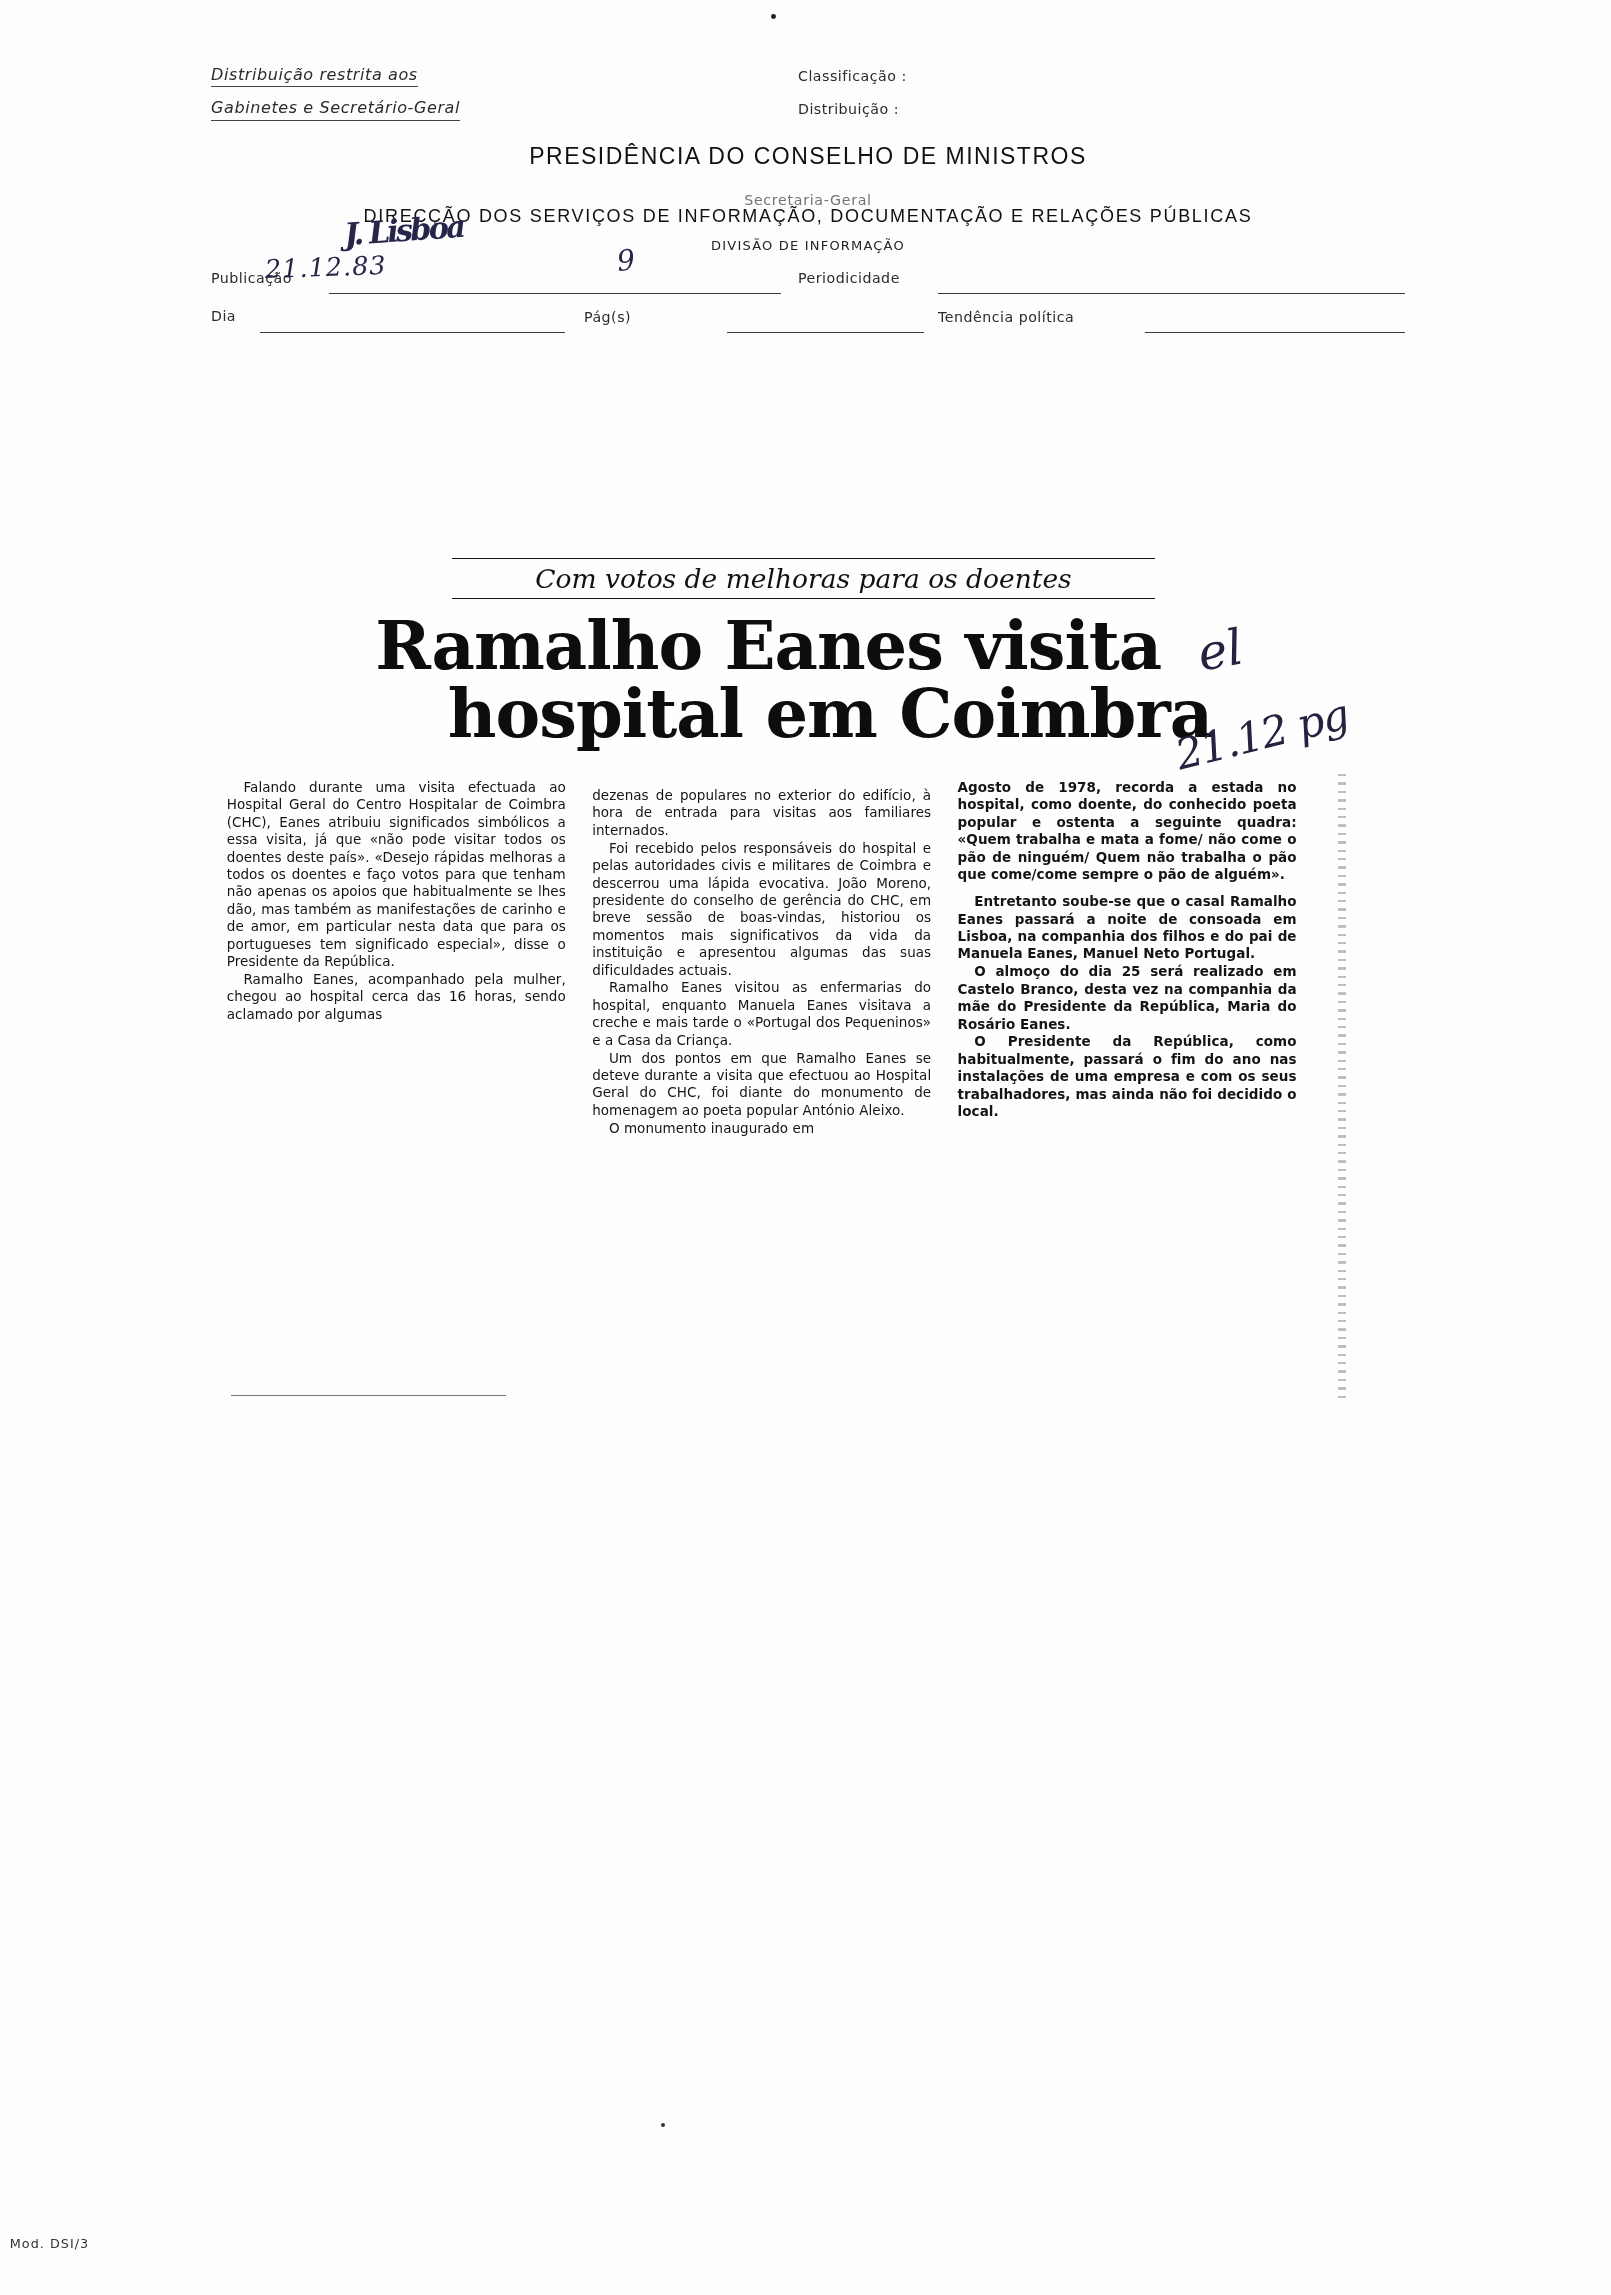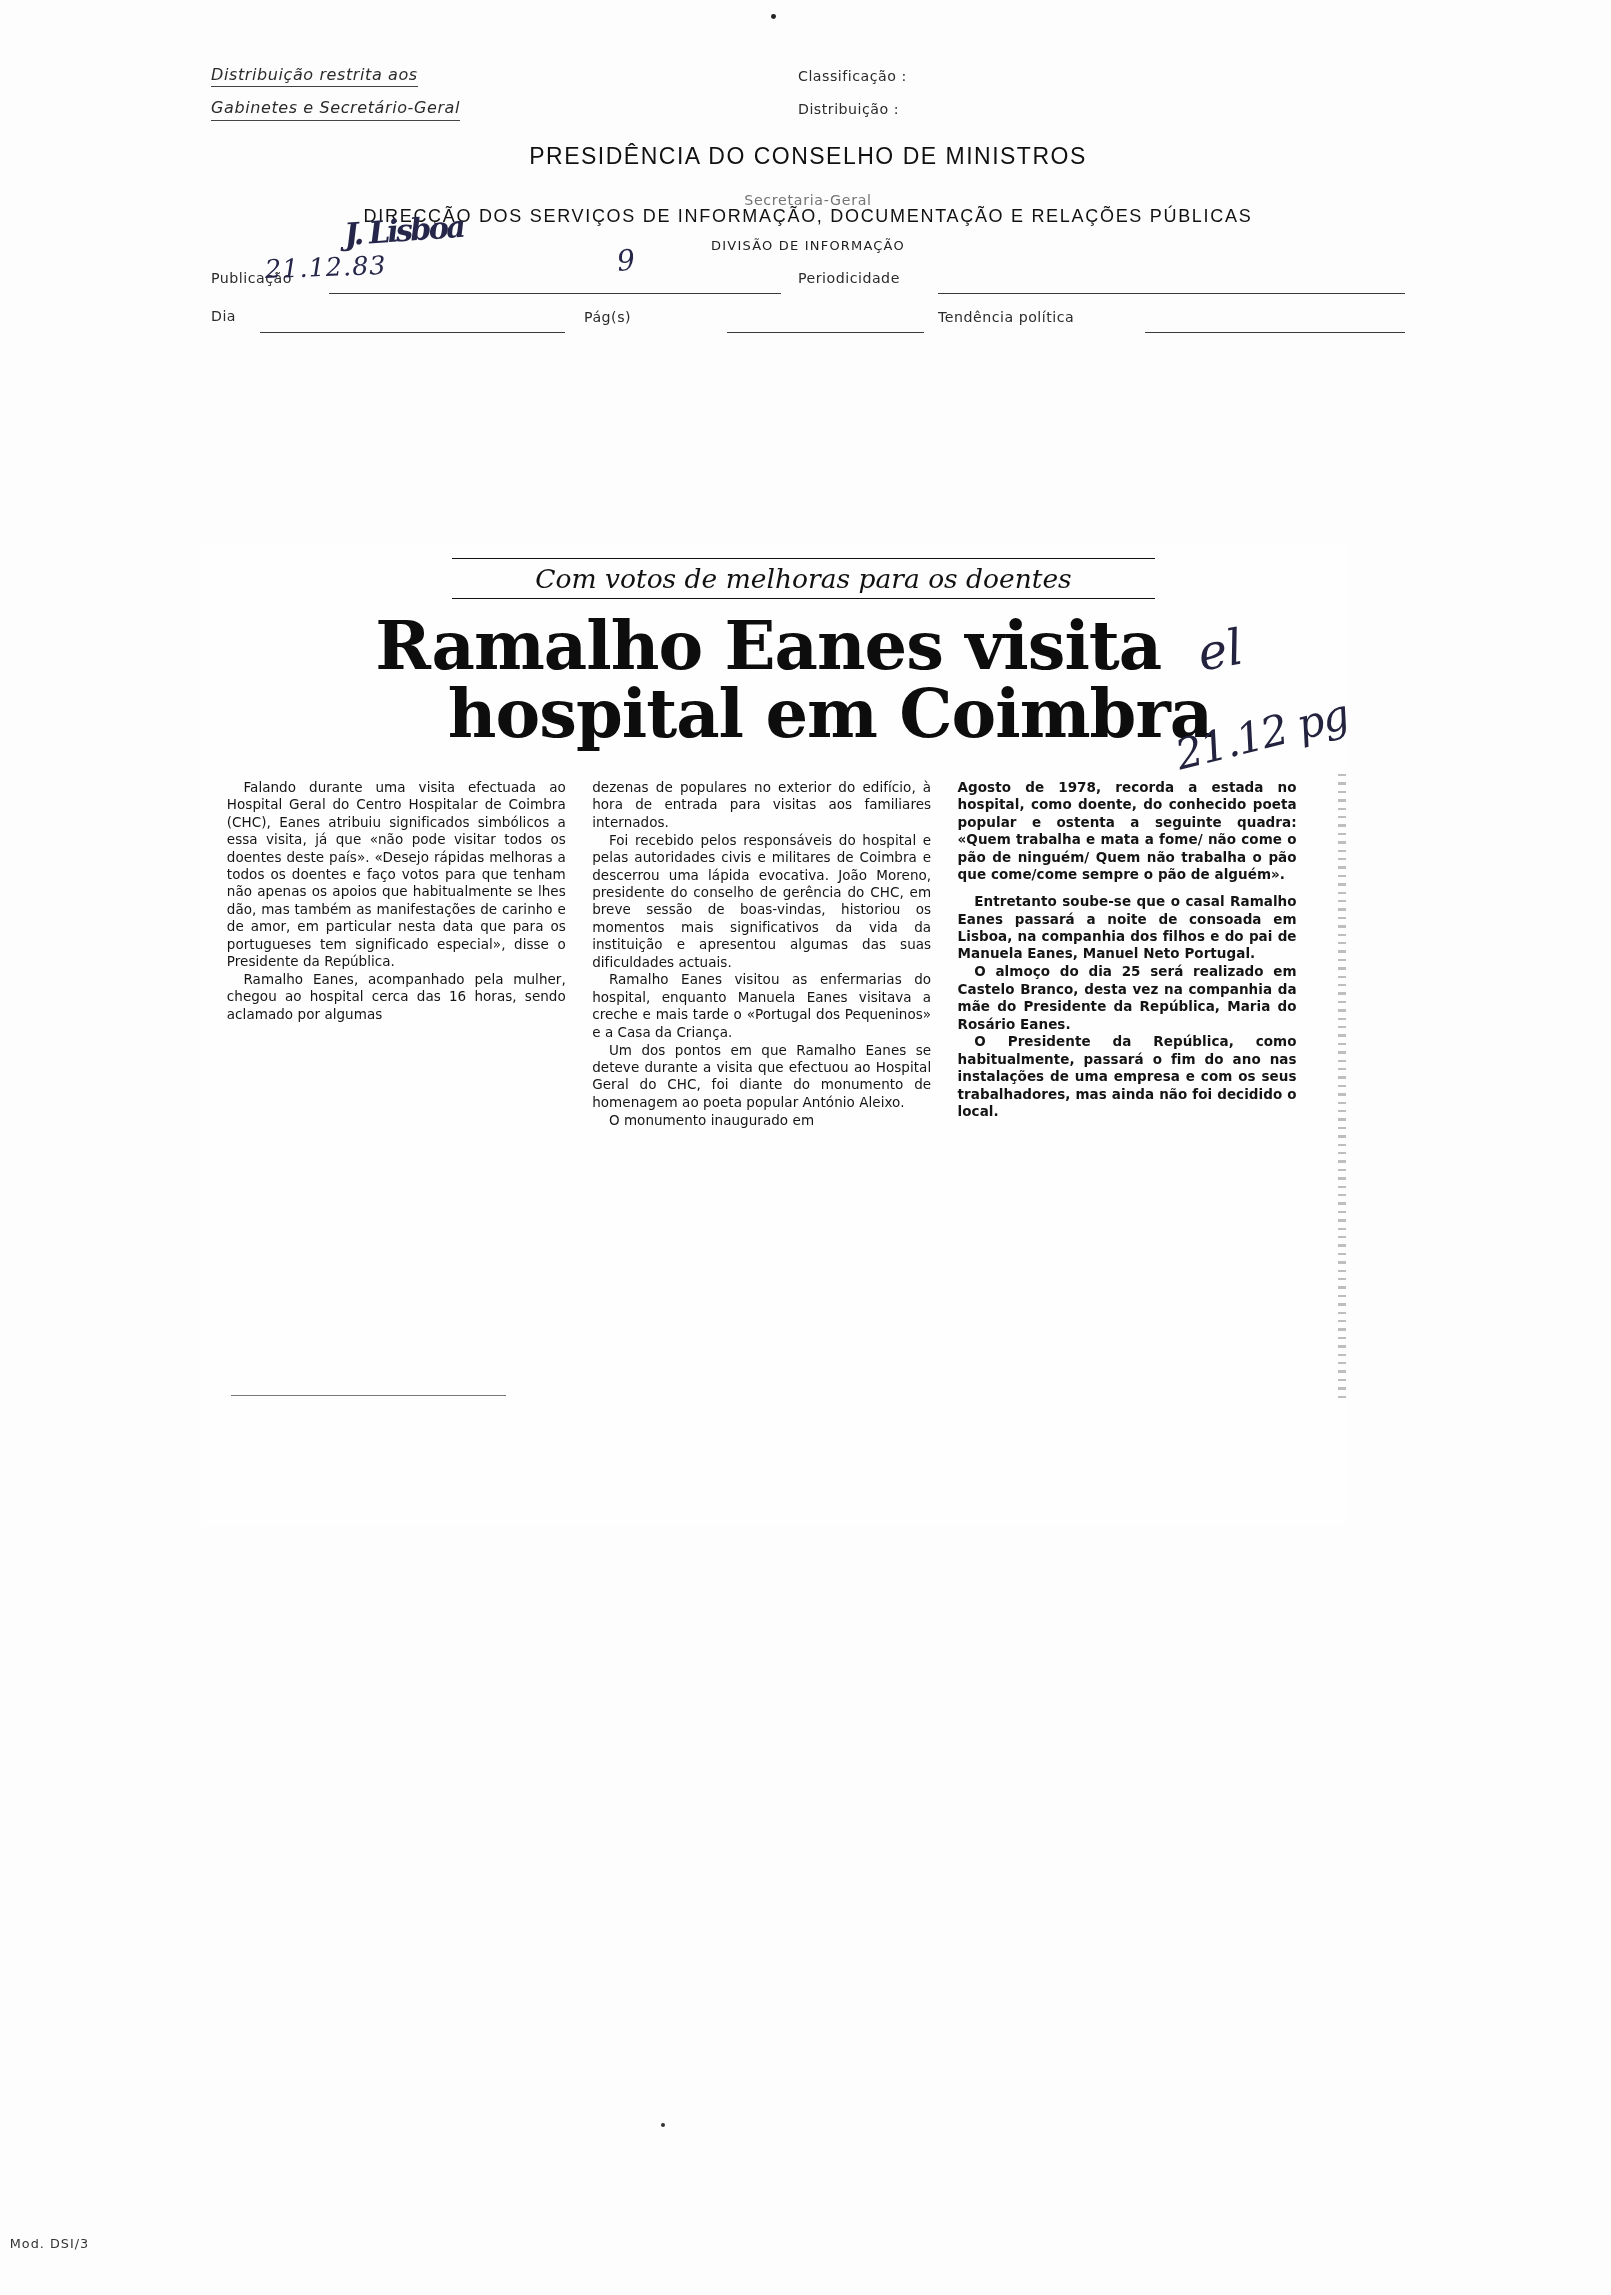--- a/index.html
+++ b/index.html
@@ -239,21 +239,21 @@
     width: 339px;
     padding: 0 8.8px;
     font-family: "DejaVu Sans", sans-serif;
     font-size: 13.5px;
     line-height: 1.29;
     text-align: justify;
     color: #141414;
     letter-spacing: 0.05px;
   }
   .col.c1 { margin-left: 17px; }
-  .col.c2 { margin-left: 8.8px; }
+  .col.c2 { margin-left: 8.8px; margin-top: 8px; }
   .col.c3 { margin-left: 8.8px; font-weight: 600; }
   .col p { margin: 0 0 0.5px 0; text-indent: 16.7px; }
   .col p.no-indent { text-indent: 0; }
   .col p.gap { margin-top: 9.8px; }
 
   .col-rule-end {
     position: absolute;
     left: 29.5px;
     top: 852px;
     width: 275px;

